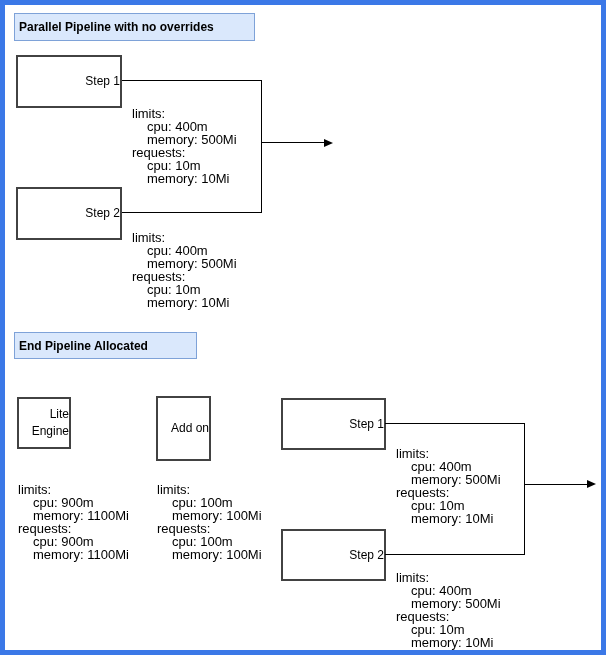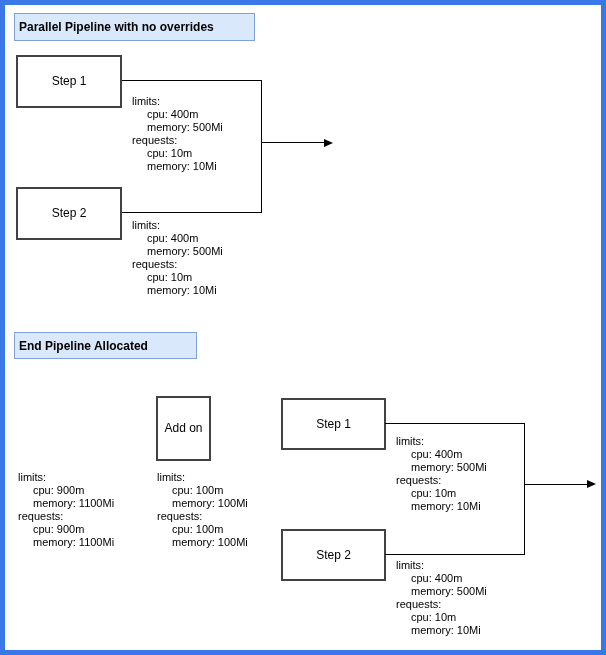--- a/index.html
+++ b/index.html
@@ -11,31 +11,31 @@
   .abs { position:absolute; }
   .hdrbox {
     background:var(--header_fill,#dae8fc);
     border:1px solid var(--header_border,#7ea2d8);
     box-sizing:border-box; display:flex; align-items:center;
     padding:0 4px; font-weight:700; font-size:12px; white-space:nowrap;
   }
   .node {
     background:#ffffff; border:2px solid var(--node_border,#424242);
     box-sizing:border-box; display:flex; flex-direction:column;
-    align-items:center; justify-content:center;
+    align-items:flex-end; justify-content:center;
     font-size:12px; line-height:17px; text-align:center; white-space:nowrap;
   }
   .hline { height:0; border-top:1.5px solid var(--connector,#000); }
   .vline { width:0; border-left:1.5px solid var(--connector,#000); }
   .arrowhead {
     width:0; height:0;
     border-top:4.5px solid transparent; border-bottom:4.5px solid transparent;
     border-left:9px solid var(--connector,#000);
   }
-  .res { font-size:11px; line-height:13px; white-space:nowrap; }
+  .res { font-size:13px; line-height:13px; white-space:nowrap;margin-top:12px; }
   .res span { display:block; }
   .res .ind { padding-left:15px; }
 </style>
 </head>
 <body>
 
 <div class="frame">
 
   <div class="hdrbox abs" style="left:9px; top:8px; width:241px; height:28px;">Parallel Pipeline with no overrides</div>
 
@@ -66,20 +66,24 @@
     <span>limits:</span>
     <span class="ind">cpu: 400m</span>
     <span class="ind">memory: 500Mi</span>
     <span>requests:</span>
     <span class="ind">cpu: 10m</span>
     <span class="ind">memory: 10Mi</span>
   </div>
 
   <div class="hdrbox abs" style="left:9px; top:327px; width:183px; height:27px;">End Pipeline Allocated</div>
 
+  <div class="node abs" style="left:12px; top:392px; width:54px; height:52px;">
+    <span>Lite</span>
+    <span>Engine</span>
+  </div>
 
   <div class="node abs" style="left:151px; top:391px; width:55px; height:65px;">
     <span>Add on</span>
   </div>
 
   <div class="node abs" style="left:276px; top:393px; width:105px; height:52px;">
     <span>Step 1</span>
   </div>
 
   <div class="node abs" style="left:276px; top:524px; width:105px; height:52px;">

